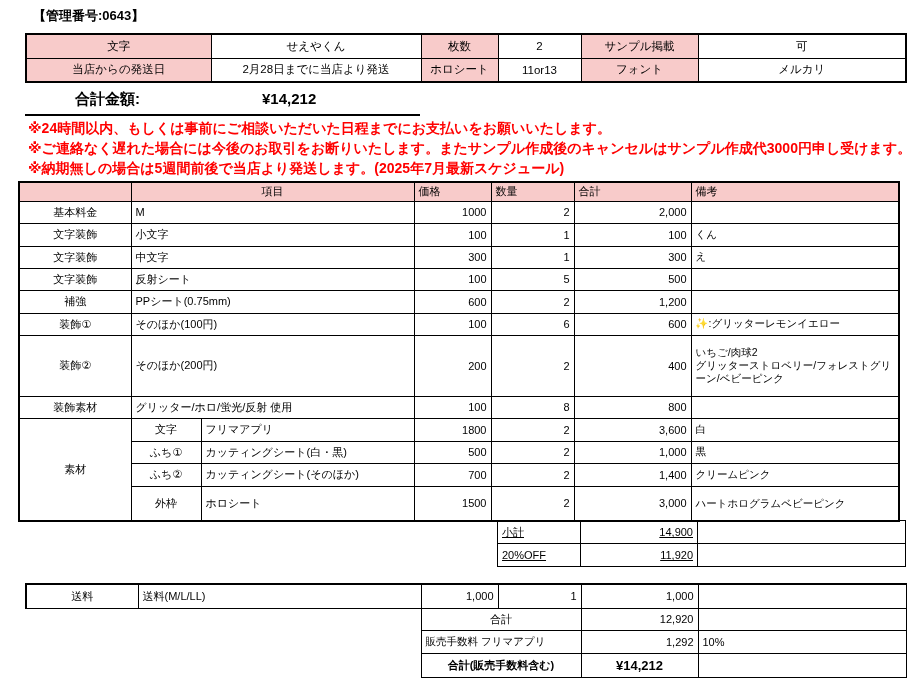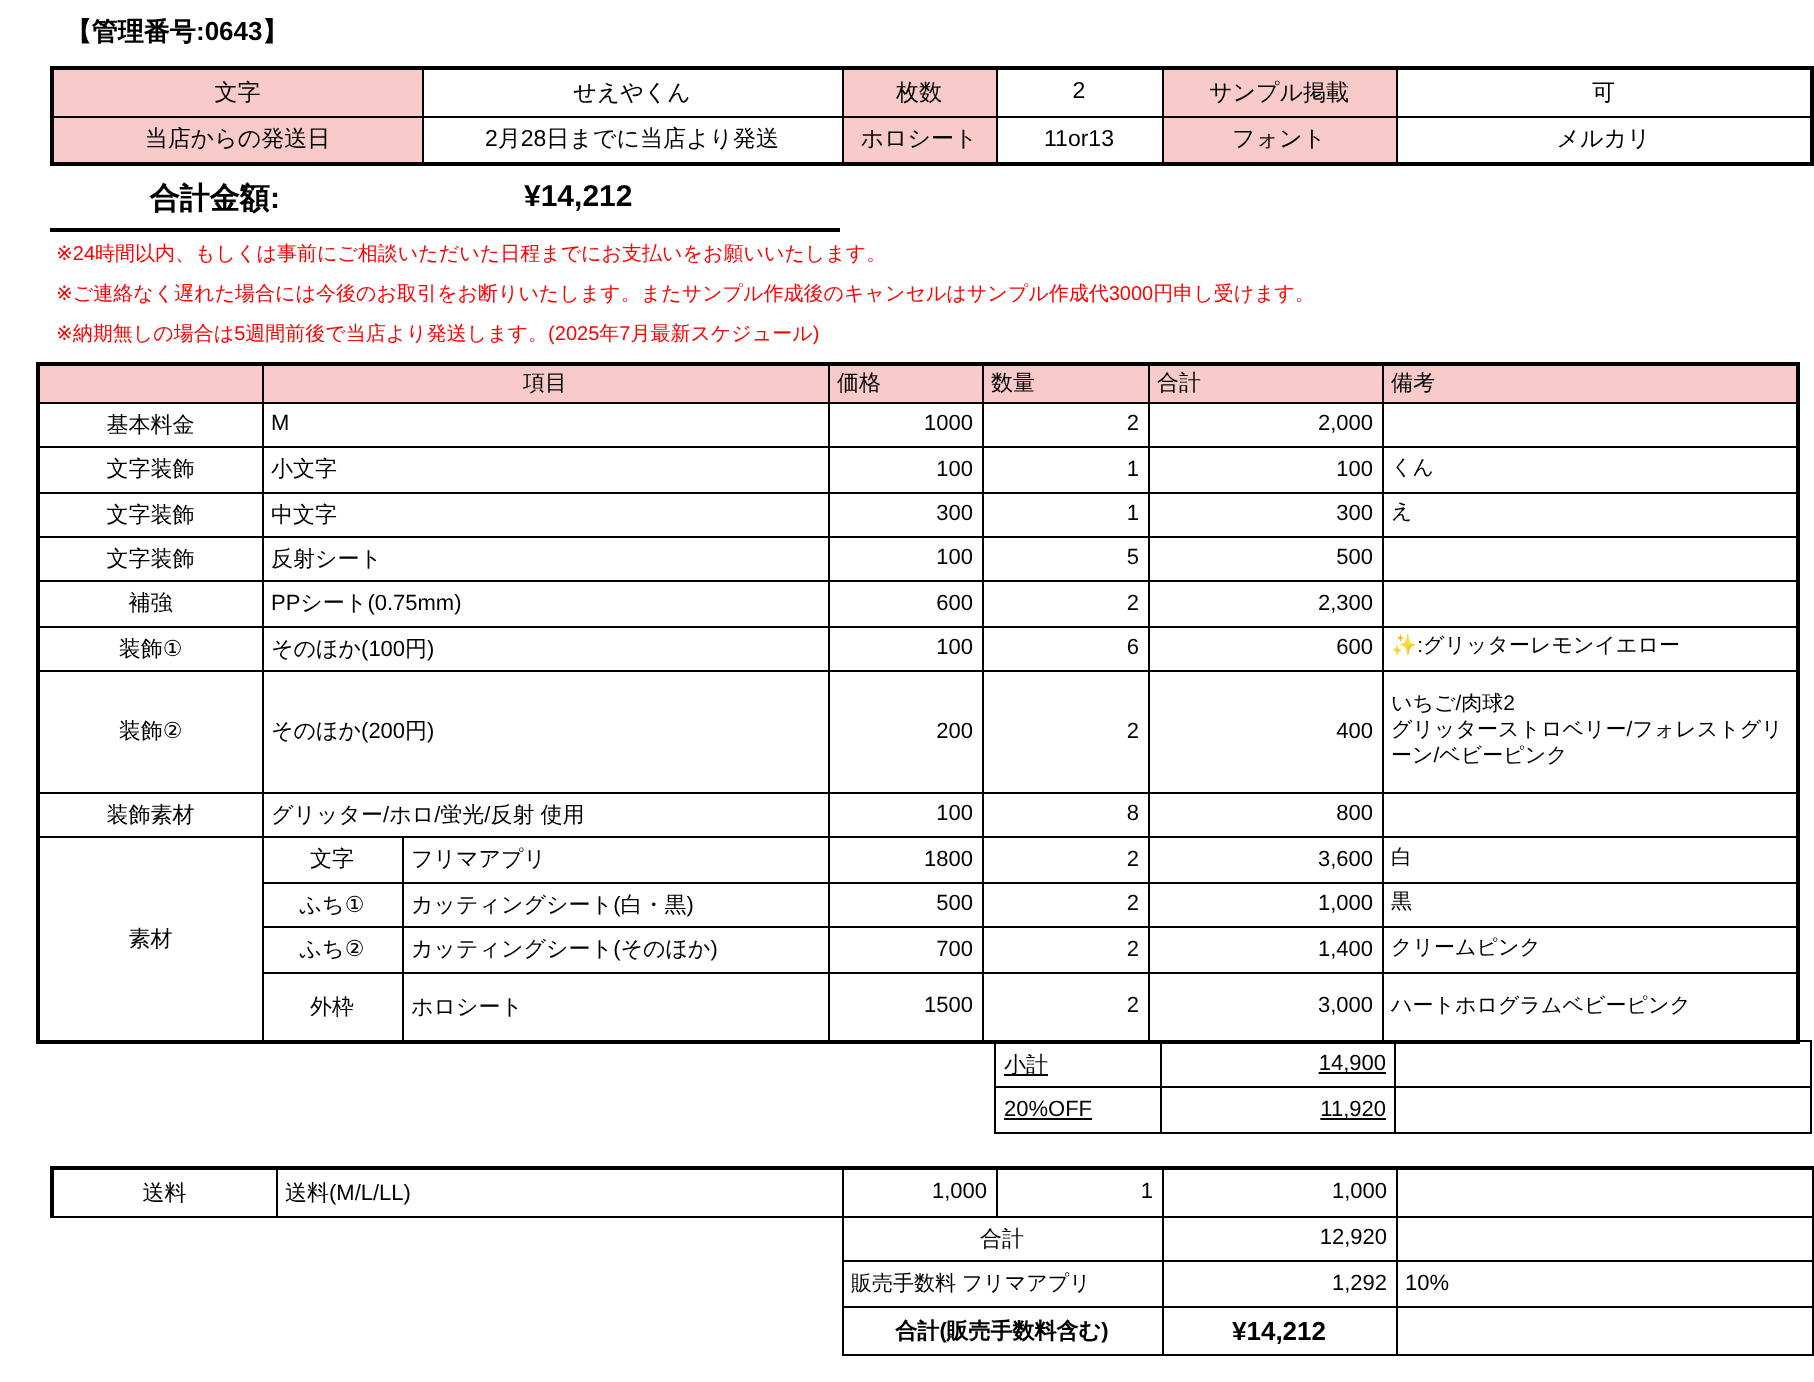--- a/index.html
+++ b/index.html
@@ -17,21 +17,21 @@
   .note-cell { white-space:pre-line; line-height:1.25; font-size:10.5px; }
   .nb { border:none; }
 
   .info-table { position:absolute; left:25px; top:33px; border:2px solid #000; }
   .info-table td { text-align:center; font-size:11.5px; }
 
   .total-line { position:absolute; left:25px; top:88px; width:395px; height:26px; border-bottom:2px solid #000; }
   .total-line .lbl { position:absolute; left:50px; top:2px; font-size:15px; font-weight:bold; }
   .total-line .val { position:absolute; left:237px; top:2px; font-size:15px; font-weight:bold; }
 
-  .notice { position:absolute; left:28px; color:#FF0000; font-size:10px; font-weight:normal; white-space:nowrap; }
+  .notice { position:absolute; left:28px; color:#FF0000; font-size:14px; font-weight:bold; white-space:nowrap; }
   .n1 { top:120px; } .n2 { top:140px; } .n3 { top:160px; }
 
   .main-table { position:absolute; left:18px; top:181px; border:2px solid #000; }
   .main-table td.hdr { font-size:11px; }
   .sub-part { text-align:center; }
   tr.dot td { border-top:1px dotted #000; }
 
   .subtotal-table { position:absolute; left:497px; top:520px;text-decoration:underline; }
 
   .bottom-table { position:absolute; left:25px; top:583px; }
@@ -136,21 +136,21 @@
       <td class="b num">100</td>
       <td class="b num">5</td>
       <td class="b num">500</td>
       <td class="b note-cell"></td>
     </tr>
     <tr style="height:23px">
       <td class="b center">補強</td>
       <td class="b" colspan="2">PPシート(0.75mm)</td>
       <td class="b num">600</td>
       <td class="b num">2</td>
-      <td class="b num">2,300</td>
+      <td class="b num">1,200</td>
       <td class="b note-cell"></td>
     </tr>
     <tr style="height:22px">
       <td class="b center">装飾①</td>
       <td class="b" colspan="2">そのほか(100円)</td>
       <td class="b num">100</td>
       <td class="b num">6</td>
       <td class="b num">600</td>
       <td class="b note-cell">✨:グリッターレモンイエロー</td>
     </tr>

